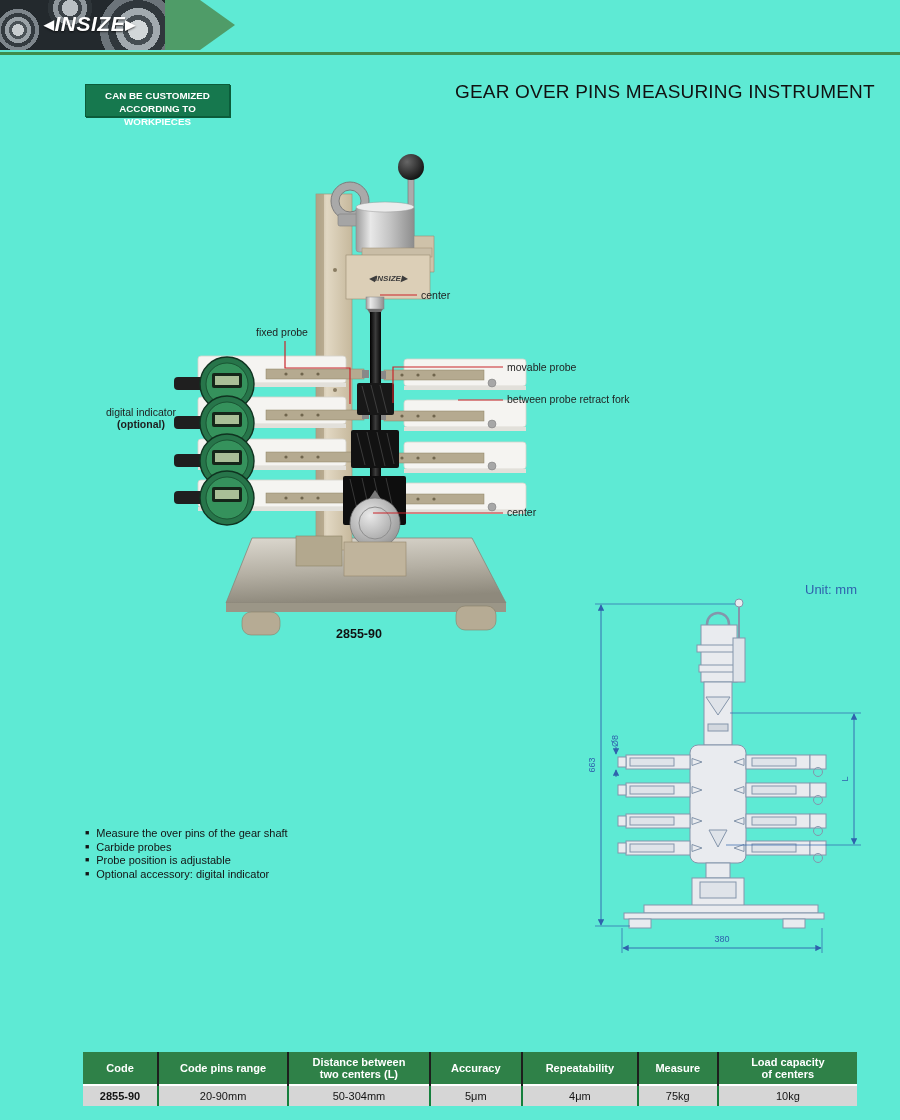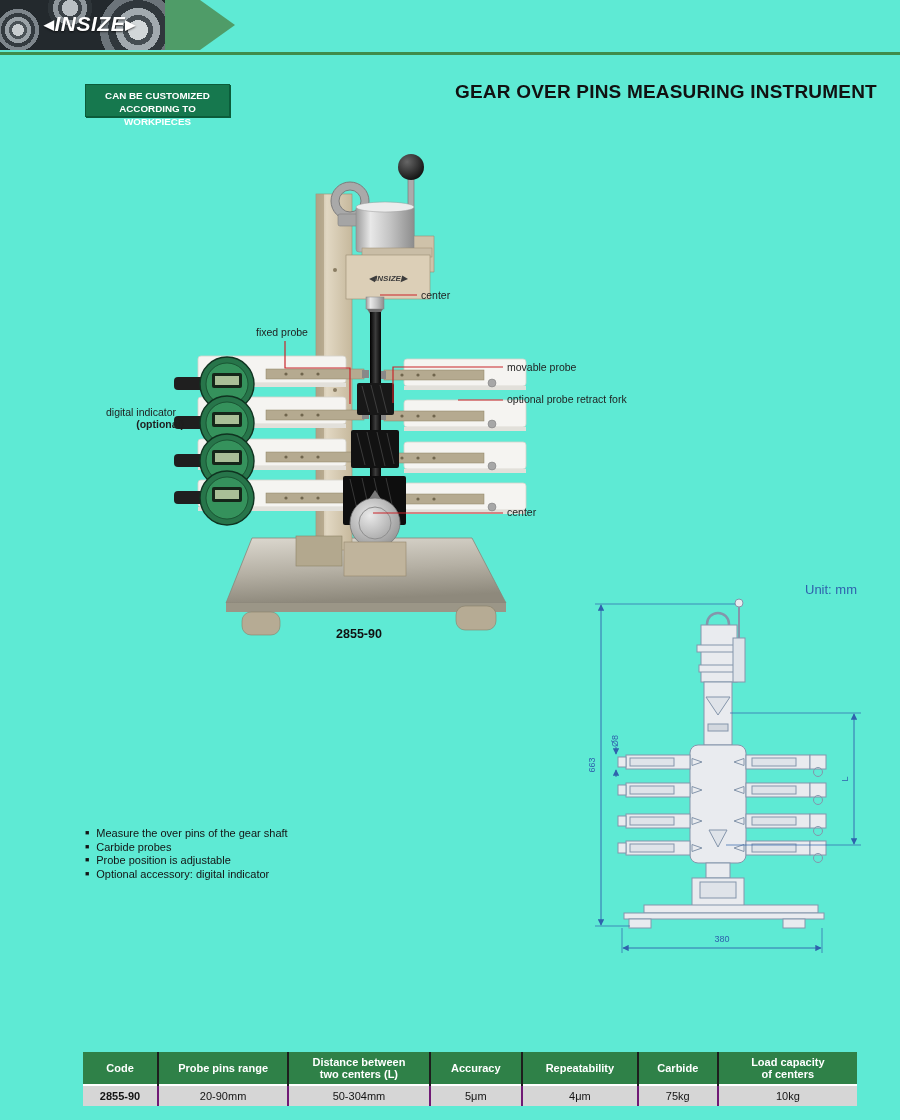--- a/index.html
+++ b/index.html
@@ -17,50 +17,50 @@
         font-size:21px;letter-spacing:.5px;text-shadow:0 1px 2px rgba(0,0,0,.7);white-space:nowrap;}
   .logo .arr{font-size:13px;font-style:normal;vertical-align:2px;}
   .chev{position:absolute;left:165px;top:0;}
   .hrule{position:absolute;left:0;top:52px;width:900px;height:2.5px;background:#3f8c4b;}
 
   
   .badge{position:absolute;left:85px;top:84px;width:145px;height:33px;background:#16784e;
          border:1px solid #0b5c3a;border-radius:0;color:#fff;font-weight:bold;font-size:9.8px;
          line-height:13px;text-align:center;padding-top:4px;box-sizing:border-box;
          box-shadow:1px 1px 0 #0b5c3a;}
-  .title{position:absolute;left:455px;top:81px;font-size:19px;font-weight:bold;color:#111;
+  .title{position:absolute;left:455px;top:81px;font-size:19px;font-weight:normal;color:#111;
          letter-spacing:.2px;white-space:nowrap;margin:0;}
 
   
   .photo{position:absolute;left:170px;top:140px;width:370px;height:500px;}
   .leaders{position:absolute;left:0;top:0;pointer-events:none;}
   .cl{position:absolute;font-size:10.5px;color:#1e1e1e;line-height:12px;white-space:nowrap;}
   .cl.center2{text-align:center;white-space:normal;}
-  .cl .b2{font-weight:bold;text-align:right;}
+  .cl .b2{font-weight:bold;}
   .model{position:absolute;left:327px;top:627px;width:64px;text-align:center;
          font-size:12.5px;font-weight:bold;color:#111;}
 
   
   .drawing{position:absolute;left:580px;top:578px;width:330px;height:390px;}
   .unit{position:absolute;left:805px;top:582px;font-size:13px;color:#2f62ad;white-space:nowrap;}
   .dimtxt{font-size:9px;fill:#2f62ad;font-family:"Liberation Sans",sans-serif;}
 
   
   .features{position:absolute;left:85px;top:826px;list-style:none;margin:0;padding:0;
             font-size:11px;line-height:13.2px;color:#141414;}
   .features .blt{font-size:7px;margin-right:7px;vertical-align:1.5px;}
 
   
   .spec{position:absolute;left:83px;top:1052px;width:774px;border-collapse:collapse;
         table-layout:fixed;font-size:11px;padding-left:28px;}
   .spec th{background:#2f8148;color:#fff;font-weight:bold;line-height:12.5px;height:30px;
            padding:1px 2px;border-left:2px solid #1d1d1d;white-space:pre-line;vertical-align:middle;}
   .spec th:first-child{border-left:none;}
   .spec td{background:#d6d6d6;color:#141414;text-align:center;height:18px;padding:1px 2px;
-           border-left:2px solid #701a75;border-top:2px solid #fff;}
+           border-left:2px solid #15803d;border-top:2px solid #fff;}
   .spec td:first-child{border-left:none;font-weight:bold;}
 </style>
 </head>
 <body>
 
 <div class="page">
 
   <div class="hero">
     <div class="logo"><span class="arr">◀</span><span>INSIZE</span><span class="arr">▶</span></div>
   </div>
@@ -289,21 +289,21 @@
       <path d="M285,341 V368 H350 V404"></path>
       <path d="M503,367 H393 V403"></path>
       <path d="M503,400 H458"></path>
       <path d="M503,513 H373"></path>
     </g>
   </svg>
 
   <div class="cl" style="left:421px;top:289px">center</div>
   <div class="cl" style="left:256px;top:326px">fixed probe</div>
   <div class="cl" style="left:507px;top:361px">movable probe</div>
-  <div class="cl" style="left:507px;top:393px">optional probe retract fork</div>
+  <div class="cl" style="left:507px;top:393px">between probe retract fork</div>
   <div class="cl center2" style="left:98px;top:406px;width:86px">
     <div>digital indicator</div>
     <div class="b2">(optional)</div>
   </div>
   <div class="cl" style="left:507px;top:506px">center</div>
 
   <div class="model">2855-90</div>
 
   <div class="unit">Unit: mm</div>
 
@@ -422,26 +422,26 @@
         <col style="width:16.8%">
         <col style="width:18.3%">
       <col style="width:11.9%">
         <col style="width:15.0%">
         <col style="width:10.3%">
         <col style="width:18.0%">
     </colgroup>
     <thead>
       <tr>
         <th>Code</th>
-        <th>Probe pins range</th>
+        <th>Code pins range</th>
         <th>Distance between
 two centers (L)</th>
         <th>Accuracy</th>
         <th>Repeatability</th>
-        <th>Carbide</th>
+        <th>Measure</th>
         <th>Load capacity
 of centers</th>
       </tr>
     </thead>
     <tbody>
       <tr>
         <td>2855-90</td>
         <td>20-90mm</td>
         <td>50-304mm</td>
         <td>5μm</td>

